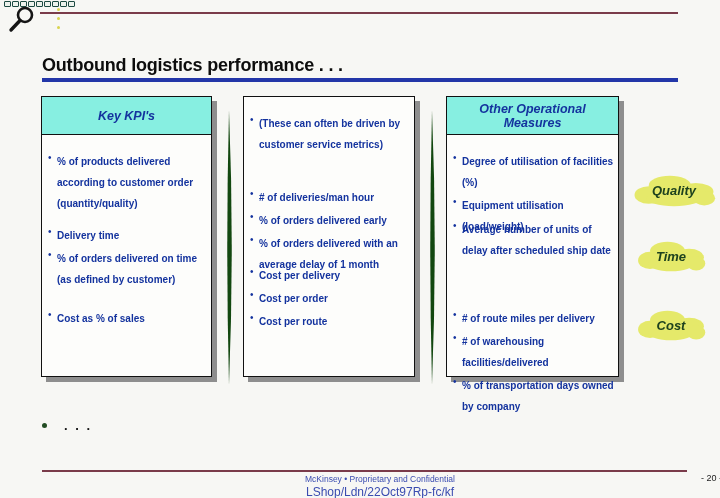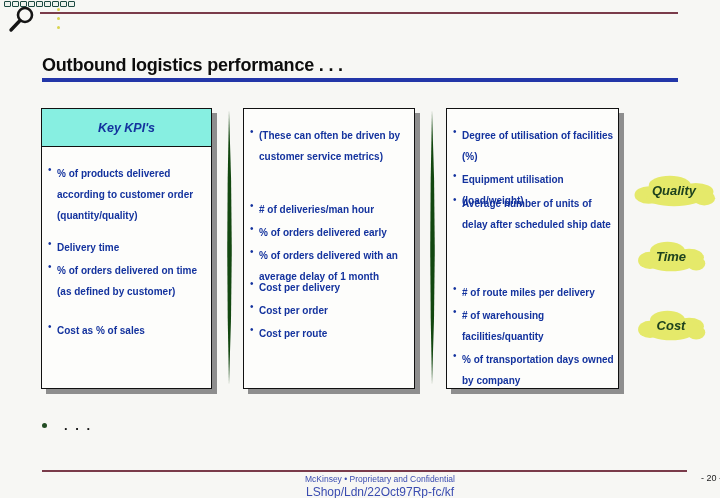--- a/index.html
+++ b/index.html
@@ -17,21 +17,21 @@
   .top-rule { position:absolute; left:40px; top:12px; width:638px; height:2px; background:#7a3b4a; }
   .build-dots { position:absolute; left:57px; top:8px; }
   .ydot { width:3px; height:3px; border-radius:50%; background:#d9d44f; margin-bottom:6px; }
 
   
   .title { position:absolute; left:42px; top:55px; margin:0; font-size:18px; font-weight:bold;
            color:#0d0d0d; letter-spacing:-0.2px; }
   .title-underline { position:absolute; left:42px; top:78px; width:636px; height:4px; background:#2336a8; }
 
   
-  .column { position:absolute; top:108px; }
+  .column { position:absolute; top:96px; }
   .col-box { position:relative; height:281px; background:#fdfdfb; border:1.6px solid #111;
              box-shadow:5px 5px 0 #8e8e8e; box-sizing:border-box; }
   .col-header { height:38.4px; background:#87efe1; border-bottom:1.6px solid #111;
                 display:flex; align-items:center; justify-content:center; text-align:center;
                 font-weight:bold; font-style:italic; font-size:12.5px; color:#14339e;
                 line-height:1.12; padding:0 20px; box-sizing:border-box; }
   .col-content { position:relative; height:239px; }
   .group { position:absolute; left:6px; right:3px; }
   .item { display:flex; margin-bottom:2px; }
   .dot { color:#14339e; font-size:10px; width:9px; flex:none; line-height:13px; }
@@ -166,20 +166,21 @@
       </div>
     </div>
   </div>
 
   <svg class="divider" style="left:426px;" width="12" height="275" viewBox="0 0 12 275">
     <path d="M6,0 Q11.5,137 6,275 Q2.5,137 6,0 Z" fill="#12470f"></path>
   </svg>
 
   <div class="column" style="left:446px; width:173px;">
     <div class="col-box">
+      <div class="col-header">Other Operational Measures</div>
       <div class="col-content">
         <div class="group" style="top:16px;">
           <div class="item">
             <span class="dot">•</span>
             <span class="item-text">Degree of utilisation of facilities (%)</span>
           </div>
           <div class="item">
             <span class="dot">•</span>
             <span class="item-text">Equipment utilisation (load/weight)</span>
           </div>
@@ -190,21 +191,21 @@
             <span class="item-text">Average number of units of delay after scheduled ship date</span>
           </div>
         </div>
         <div class="group" style="top:173px;">
           <div class="item">
             <span class="dot">•</span>
             <span class="item-text"># of route miles per delivery</span>
           </div>
           <div class="item">
             <span class="dot">•</span>
-            <span class="item-text"># of warehousing facilities/quantity</span>
+            <span class="item-text"># of warehousing facilities/delivered</span>
           </div>
           <div class="item">
             <span class="dot">•</span>
             <span class="item-text">% of transportation days owned by company</span>
           </div>
         </div>
       </div>
     </div>
   </div>
 

